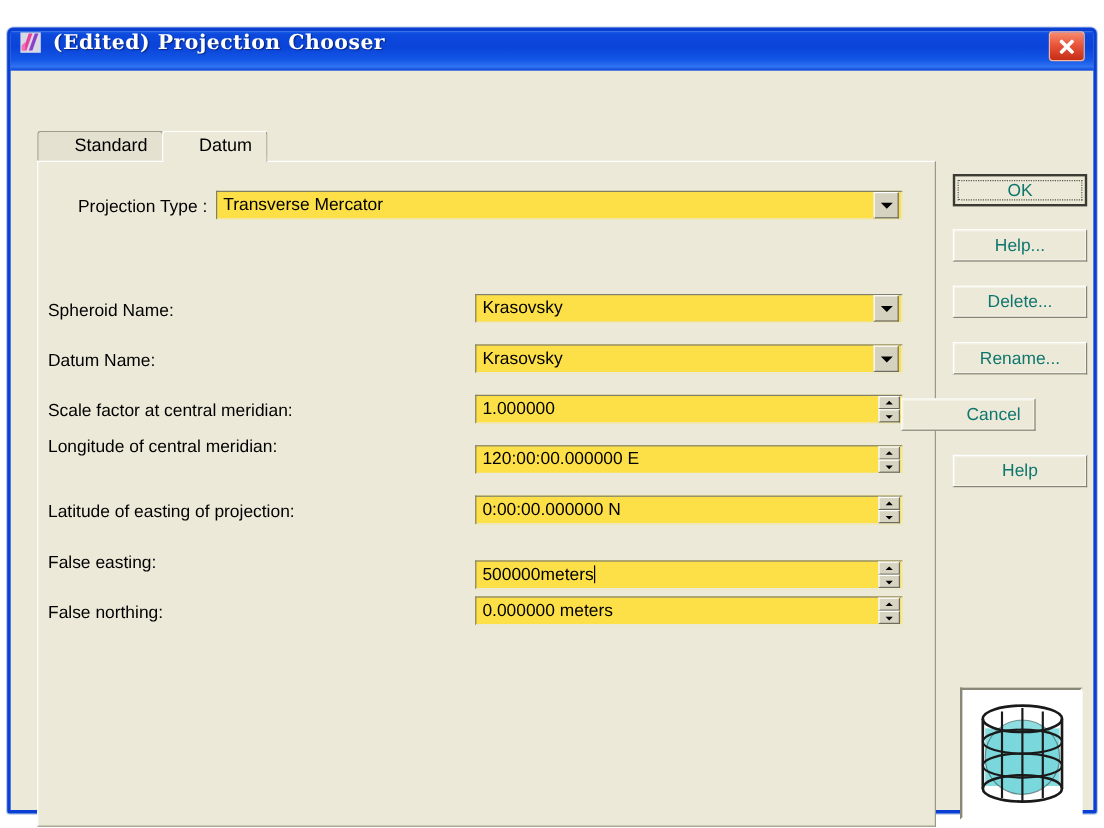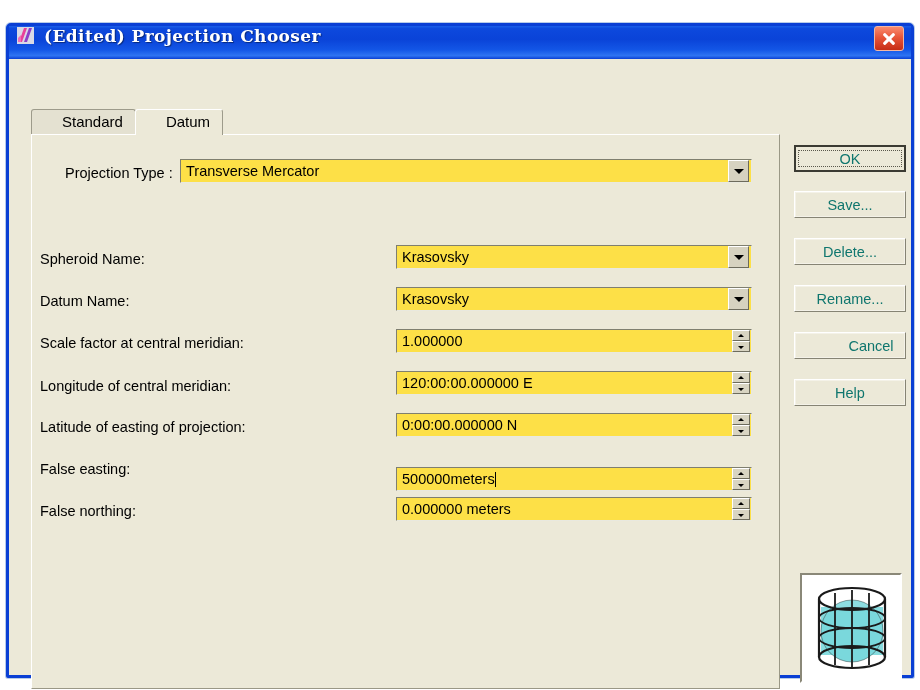--- a/index.html
+++ b/index.html
@@ -293,21 +293,21 @@
 
       <div class="flabel" style="left:8px; top:199px;">Scale factor at central meridian:</div>
       <div class="field" style="left:364px; top:194px; width:356px;">
         <span class="fieldtext">1.000000</span>
         <span class="spin">
           <div class="up"></div>
           <div class="down"></div>
         </span>
       </div>
 
-      <div class="flabel" style="left:8px; top:242px;text-align:center;">Longitude of central meridian:</div>
+      <div class="flabel" style="left:8px; top:229px;text-align:center;">Longitude of central meridian:</div>
       <div class="field" style="left:364px; top:236px; width:356px;">
         <span class="fieldtext">120:00:00.000000 E</span>
         <span class="spin">
           <div class="up"></div>
           <div class="down"></div>
         </span>
       </div>
 
       <div class="flabel" style="left:8px; top:283px;">Latitude of easting of projection:</div>
       <div class="field" style="left:364px; top:278px; width:356px;">
@@ -334,24 +334,24 @@
           <div class="up"></div>
           <div class="down"></div>
         </span>
       </div>
 
     </div>
 
     <div class="btn default" style="left:785px; top:86px;">
       <span class="inner">OK</span>
     </div>
-    <div class="btn" style="left:785px; top:132px;">Save...</div>
+    <div class="btn" style="left:785px; top:132px;">Help...</div>
     <div class="btn" style="left:785px; top:179px;">Delete...</div>
     <div class="btn" style="left:785px; top:226px;">Rename...</div>
-    <div class="btn" style="left:785px; top:273px;padding-left:42px;">Cancel</div>
+    <div class="btn" style="left:742px; top:273px;padding-left:42px;">Cancel</div>
     <div class="btn" style="left:785px; top:320px;">Help</div>
 
     <div id="projpic">
       <svg width="96" height="104" viewBox="0 0 96 104" aria-hidden="true">
 
         <ellipse cx="48" cy="54" rx="31" ry="31" fill="#7ad8dc"></ellipse>
 
         <rect x="17" y="30" width="62" height="48" fill="#7ad8dc" opacity="0.9"></rect>
 
         <ellipse cx="48" cy="80" rx="33" ry="11" fill="none" stroke="#1a1a1a" stroke-width="2.2"></ellipse>

